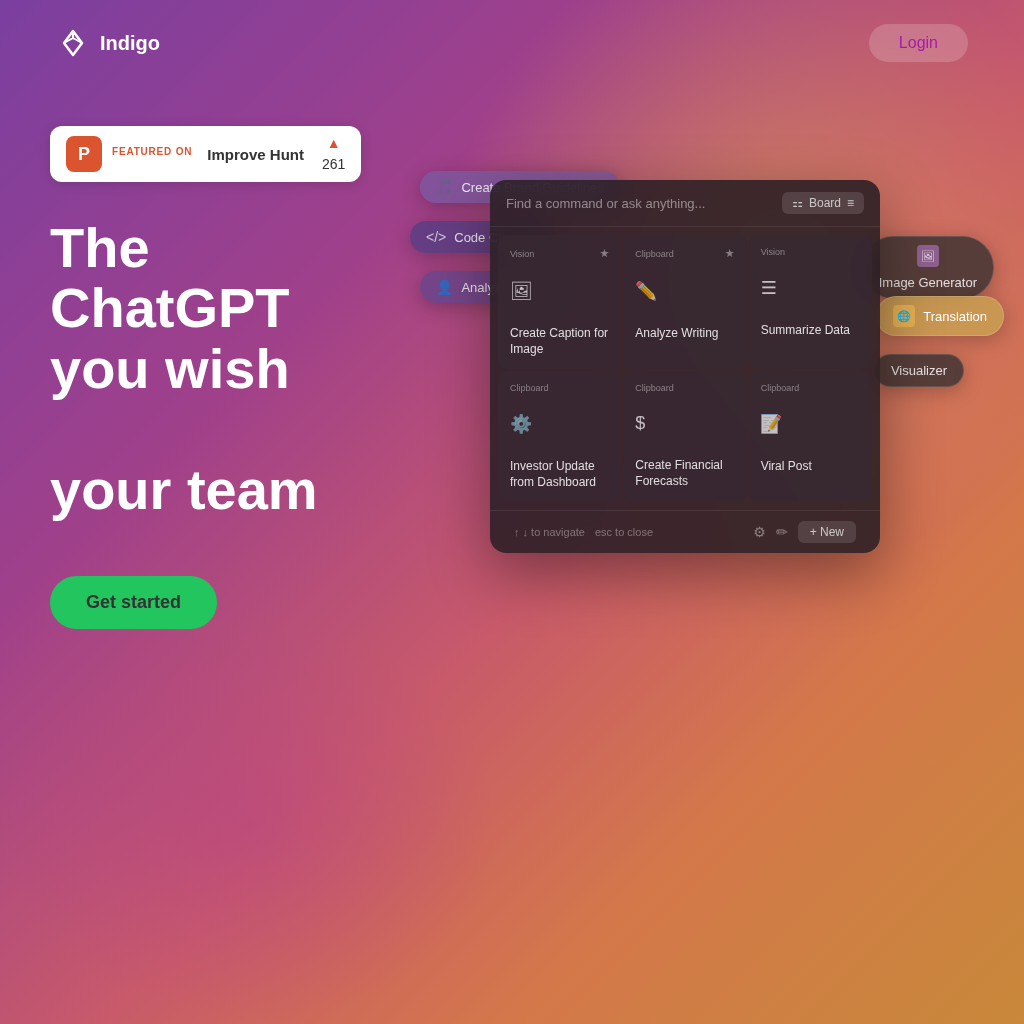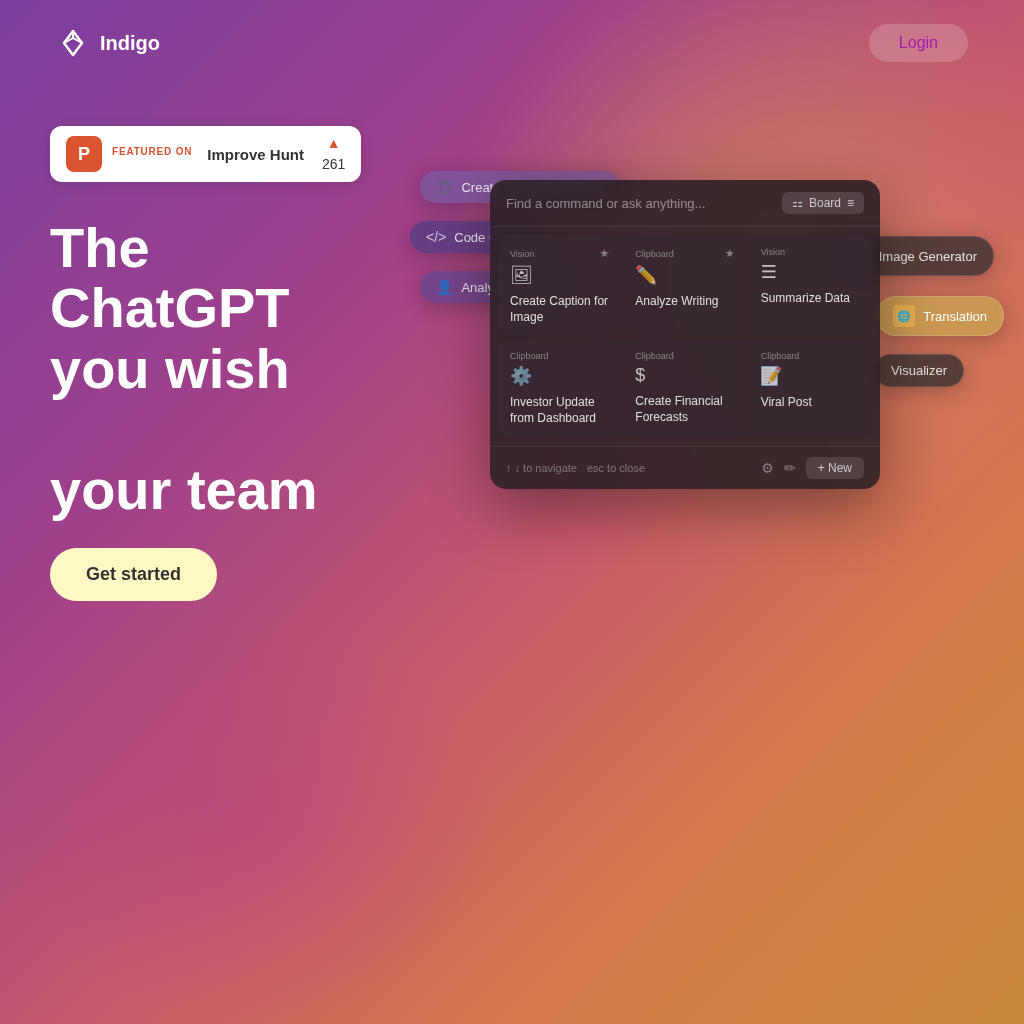--- a/index.html
+++ b/index.html
@@ -162,28 +162,29 @@
 
     .hero-subtitle {
       font-size: 18px;
       color: rgba(255,255,255,0.85);
       line-height: 1.5;
       margin-bottom: 44px;
       max-width: 320px;
     }
 
     .get-started-btn {
-      background: #fef9c3;
+      background: #22c55e;
       color: #333;
       border: none;
       border-radius: 50px;
       padding: 16px 36px;
       font-size: 18px;
       font-weight: 600;
       cursor: pointer;
+      margin-top: 28px;
     }
 
     
     .right {
       flex: 1;
       position: relative;
       height: 560px;
     }
 
     
@@ -232,21 +233,21 @@
       padding: 8px;
     }
 
     .cmd-tile {
       background: rgba(55,40,50,0.8);
       border-radius: 10px;
       padding: 12px;
       min-height: 80px;
       display: flex;
       flex-direction: column;
-      gap: 4px;
+      gap: 20px;
     }
 
     .cmd-tile-top {
       display: flex;
       align-items: center;
       justify-content: space-between;
     }
 
     .tile-category {
       font-size: 9px;
@@ -269,21 +270,21 @@
 
     .tile-star {
       font-size: 11px;
       color: rgba(255,255,255,0.4);
     }
 
     .cmd-footer {
       display: flex;
       align-items: center;
       justify-content: space-between;
-      padding: 10px 16px;
+      padding: 10px 24px;
       border-top: 1px solid rgba(255,255,255,0.08);
     }
 
     .cmd-nav-hint {
       font-size: 11px;
       color: rgba(255,255,255,0.35);
       display: flex;
       gap: 10px;
     }
 
@@ -337,20 +338,21 @@
     .chip-code {
       background: rgba(80,60,130,0.75);
     }
     .chip-analyze {
       background: rgba(100,70,140,0.75);
     }
 
     .chip-image {
       background: rgba(60,50,50,0.82);
       border: 1px solid rgba(255,255,255,0.12);
+      flex-direction: column;
     }
 
     .chip-translation {
       background: rgba(200,160,80,0.82);
       color: #fff;
       border: 1px solid rgba(255,255,255,0.15);
     }
 
     .chip-visualizer {
       background: rgba(60,50,50,0.82);

